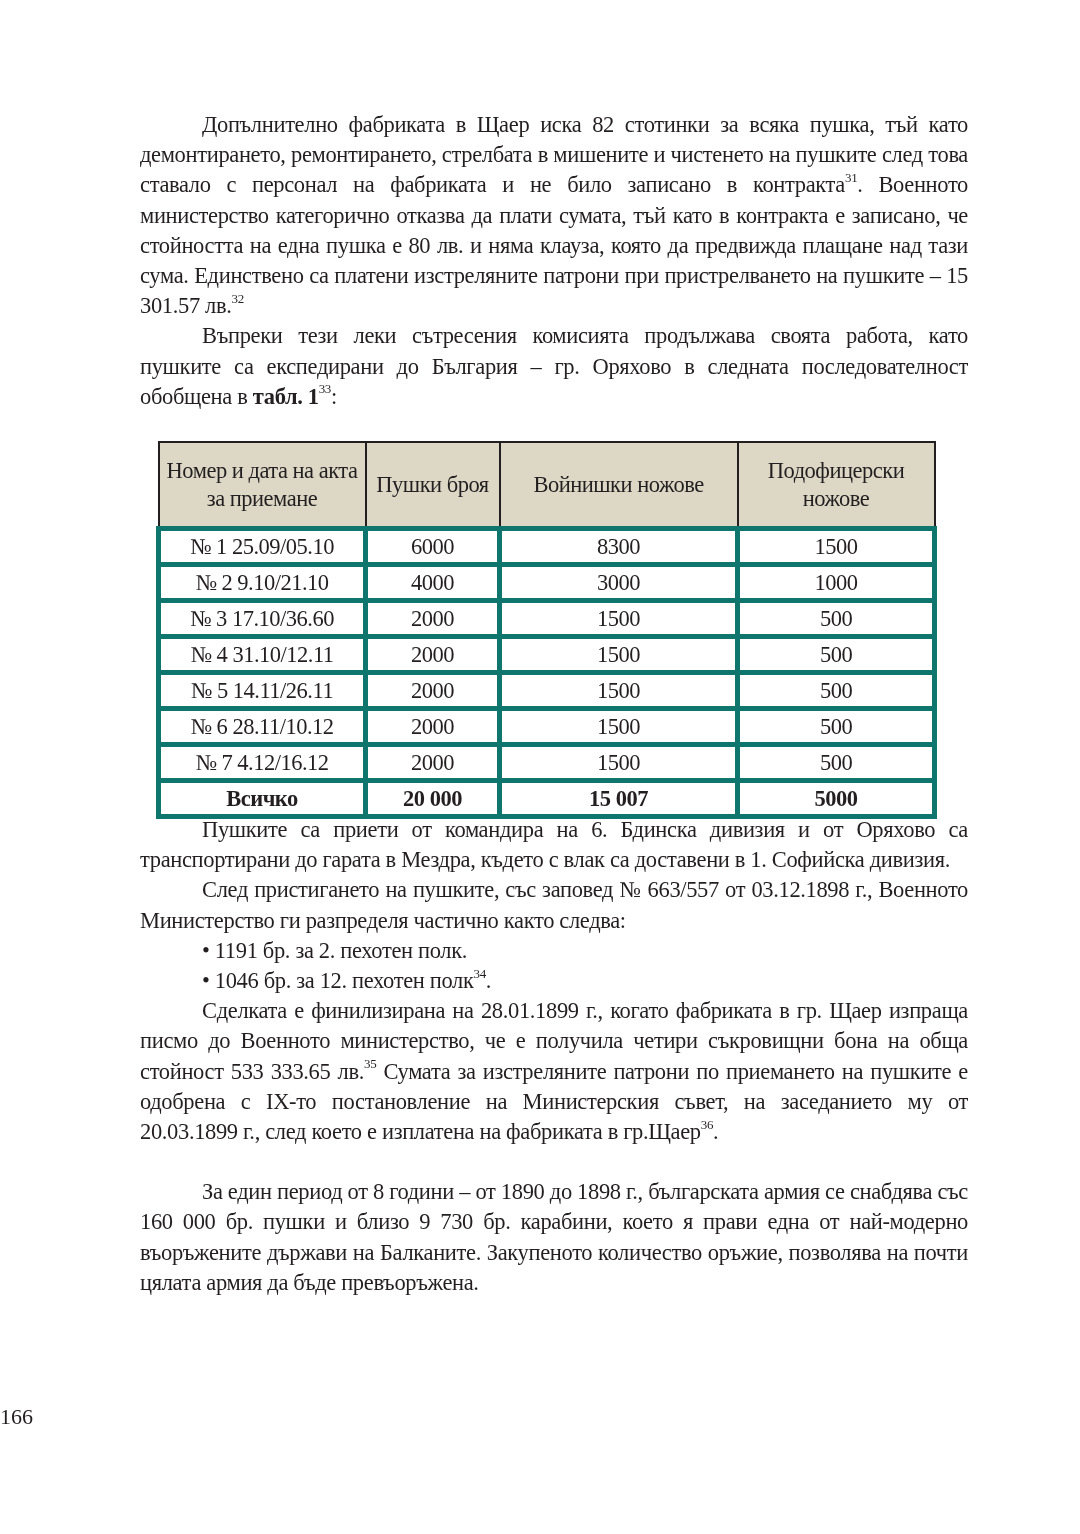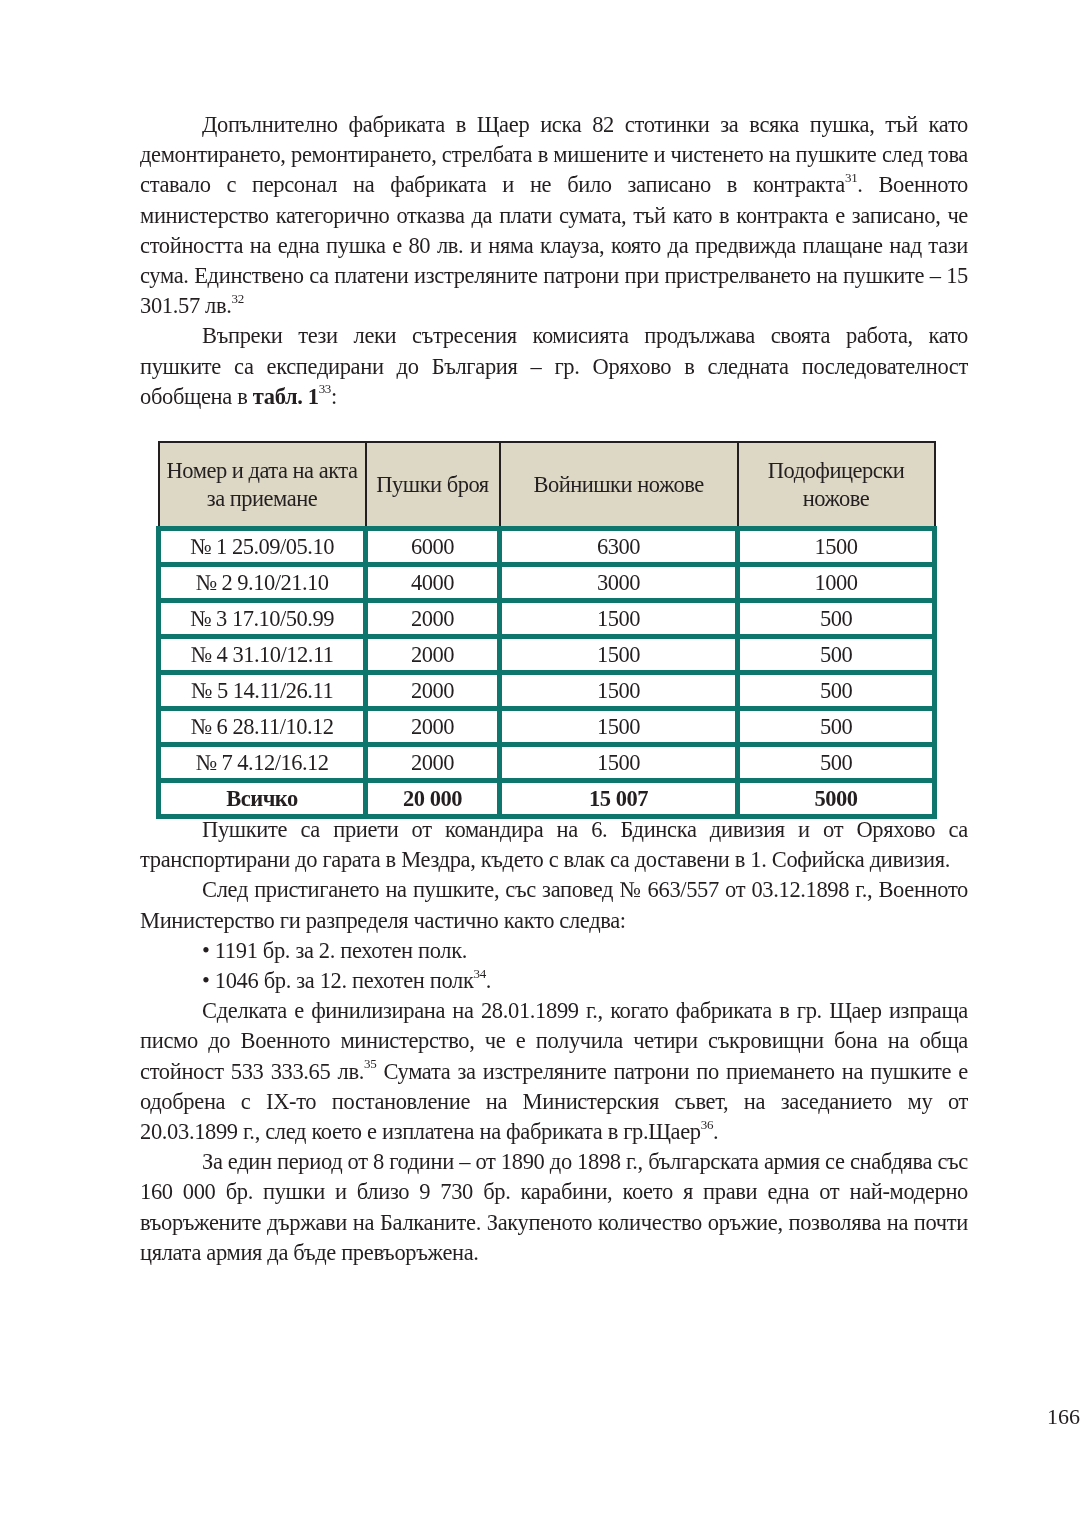--- a/index.html
+++ b/index.html
@@ -30,21 +30,21 @@
     background: #ddd8c6; font-weight: normal; line-height: 28px;
     border: 2px solid #231f20; height: 83px; vertical-align: middle;
   }
   tbody td {
     border: 5px solid #0f766e; height: 31px; line-height: 31px; vertical-align: middle;
   }
   tbody tr.total td { font-weight: bold; }
   tbody td:first-child, thead th:first-child { }
   .pagenum {
     position: absolute; left: 0; width: 1080px; top: 1404px;
-    text-align: right; font-size: 22px;
+    text-align: left; font-size: 22px;
   }
 </style>
 </head>
 <body>
 
 <div class="page">
   <p class="indent"><span>Допълнително фабриката в Щаер иска 82 стотинки за всяка пушка, тъй като демонтирането, ремонтирането, стрелбата в мишените и чистенето на пушките след това ставало с персонал на фабриката и не било записано в контракта</span><sup>31</sup><span>. Военното министерство категорично отказва да плати сумата, тъй като в контракта е записано, че стойността на една пушка е 80 лв. и няма клауза, която да предвижда плащане над тази сума. Единствено са платени изстреляните патрони при пристрелването на пушките – 15 301.57 лв.</span><sup>32</sup></p>
   <p class="indent"><span>Въпреки тези леки сътресения комисията продължава своята работа, като пушките са експедирани до България – гр. Оряхово в следната последователност обобщена в </span><b>табл. 1</b><sup>33</sup><span>:</span></p>
 </div>
 
@@ -61,31 +61,31 @@
         <th>Номер  и дата на акта за приемане</th>
         <th>Пушки броя</th>
         <th>Войнишки ножове</th>
         <th>Подофицерски ножове</th>
       </tr>
     </thead>
     <tbody>
       <tr>
         <td>№ 1 25.09/05.10</td>
           <td>6000</td>
-          <td>6300</td>
+          <td>8300</td>
           <td>1500</td>
       </tr>
       <tr>
         <td>№ 2 9.10/21.10</td>
           <td>4000</td>
           <td>3000</td>
           <td>1000</td>
       </tr>
       <tr>
-        <td>№ 3 17.10/50.99</td>
+        <td>№ 3 17.10/36.60</td>
           <td>2000</td>
           <td>1500</td>
           <td>500</td>
       </tr>
       <tr>
         <td>№ 4 31.10/12.11</td>
           <td>2000</td>
           <td>1500</td>
           <td>500</td>
       </tr>
@@ -116,16 +116,16 @@
     </tbody>
   </table>
 </div>
 
 <div class="page" style="top:815px;font-family:Liberation Serif, serif;">
   <p class="indent">Пушките са приети от командира на 6. Бдинска дивизия и от Оряхово са транспортирани до гарата в Мездра, където с влак са доставени в 1. Софийска дивизия.</p>
   <p class="indent">След пристигането на пушките, със заповед № 663/557 от 03.12.1898 г., Военното Министерство ги разпределя частично както следва:</p>
   <p class="bullet"><span>• 1191 бр. за 2. пехотен полк.</span></p>
   <p class="bullet"><span>• 1046 бр. за 12. пехотен полк</span><sup>34</sup><span>.</span></p>
   <p class="indent"><span>Сделката е финилизирана на 28.01.1899 г., когато фабриката в гр. Щаер изпраща писмо до Военното министерство, че е получила четири съкровищни бона на обща стойност 533 333.65 лв.</span><sup>35</sup><span> Сумата за изстреляните патрони по приемането на пушките е одобрена с IX-то постановление на Министерския съвет, на заседанието му от 20.03.1899 г., след което е изплатена на фабриката в гр.Щаер</span><sup>36</sup><span>.</span></p>
-  <p class="indent" style="">За един период от 8 години – от 1890 до 1898 г., българската армия се снабдява със 160 000 бр. пушки и близо 9 730 бр. карабини, което я прави една от най-модерно въоръжените държави на Балканите. Закупеното количество оръжие, позволява на почти цялата армия да бъде превъоръжена.</p>
+  <p class="indent" style="margin-top:30px;">За един период от 8 години – от 1890 до 1898 г., българската армия се снабдява със 160 000 бр. пушки и близо 9 730 бр. карабини, което я прави една от най-модерно въоръжените държави на Балканите. Закупеното количество оръжие, позволява на почти цялата армия да бъде превъоръжена.</p>
 </div>
 
 <div class="pagenum">166</div>
 
 </body></html>

